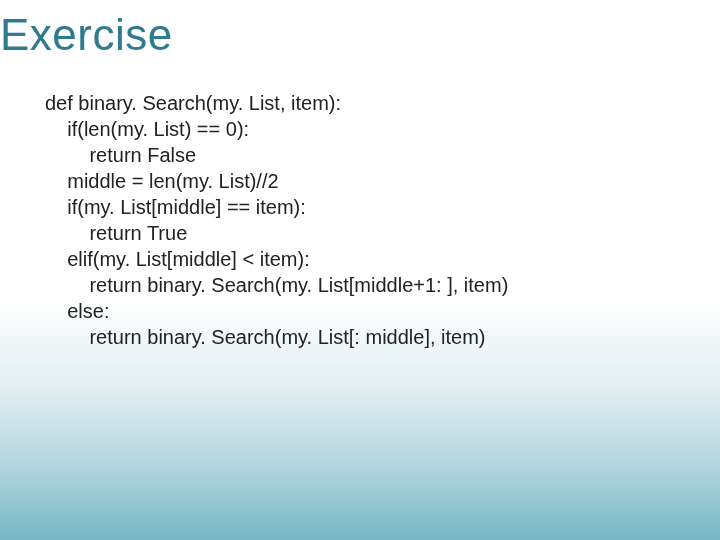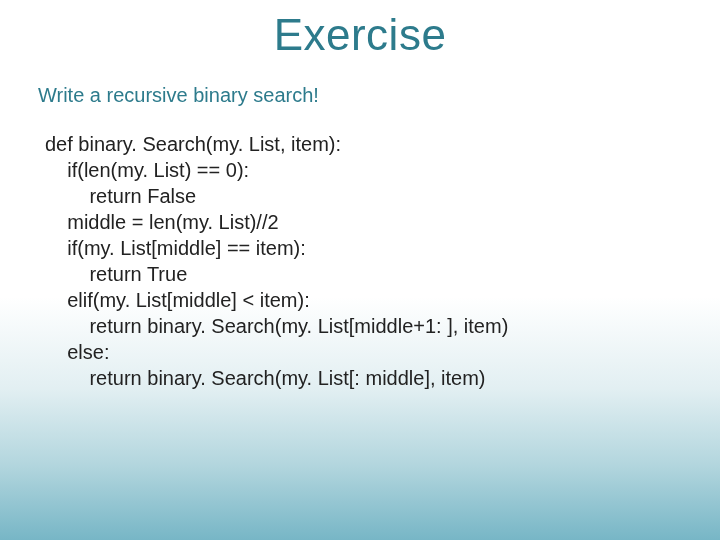--- a/index.html
+++ b/index.html
@@ -16,21 +16,21 @@
     background: linear-gradient(to bottom,
       #ffffff 0%,
       #ffffff 55%,
       #e2eff2 72%,
       #b3d6de 86%,
       #77b6c6 100%);
     box-sizing: border-box;
     position: relative;
   }
   .title {
-    text-align: center;
+    text-align: left;
     color: #2d7b8c;
     font-size: 44px;
     font-weight: 400;
     padding-top: 10px;
     padding-bottom: 6px;
     letter-spacing: 0.5px;
   }
   .subtitle {
     color: #2d7b8c;
     font-size: 20px;
@@ -47,21 +47,20 @@
     padding-top: 24px;
     white-space: pre;
     font-family: Arial, Helvetica, sans-serif;
   }
 </style>
 </head>
 <body>
 
 <div class="slide">
   <div class="title">Exercise</div>
-  <div class="subtitle">Write a recursive binary search!</div>
   <div class="code">def binary. Search(my. List, item):
     if(len(my. List) == 0):
         return False
     middle = len(my. List)//2
     if(my. List[middle] == item):
         return True
     elif(my. List[middle] &lt; item):
         return binary. Search(my. List[middle+1: ], item)
     else:
         return binary. Search(my. List[: middle], item)</div>

